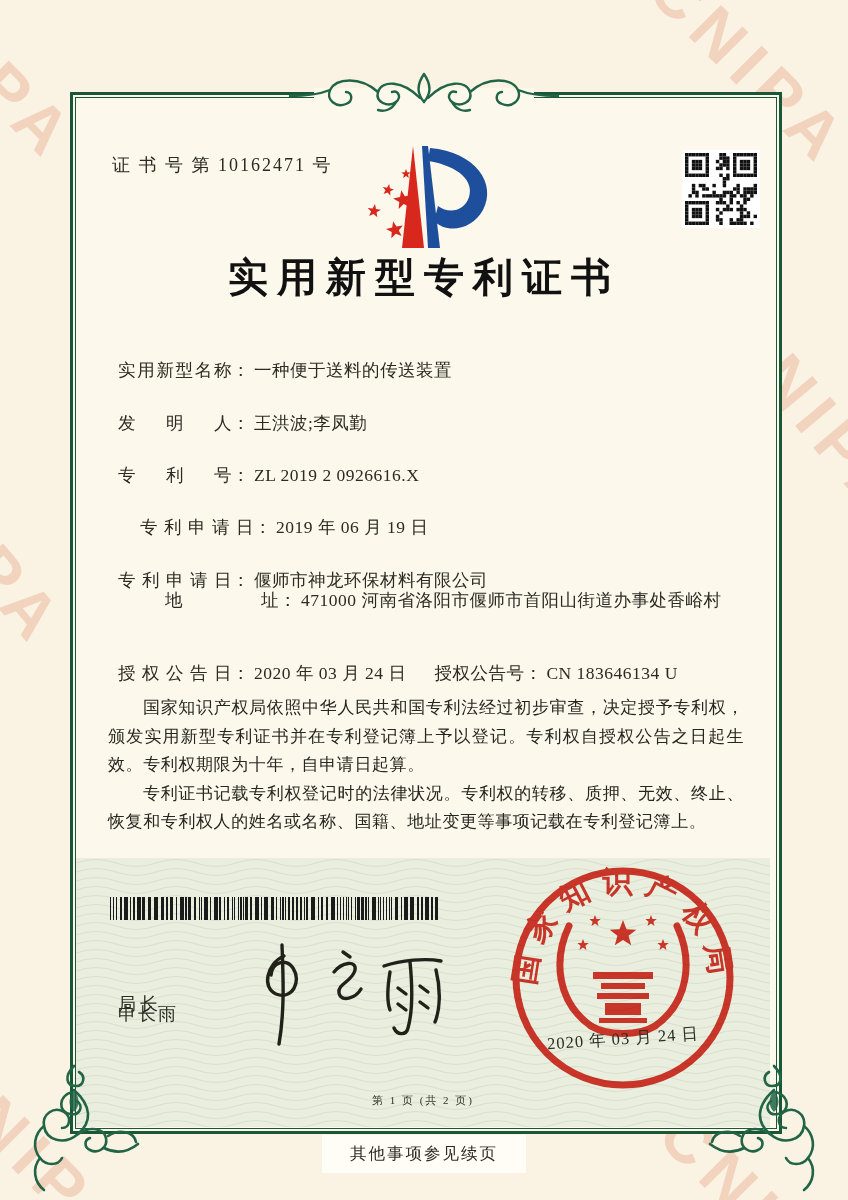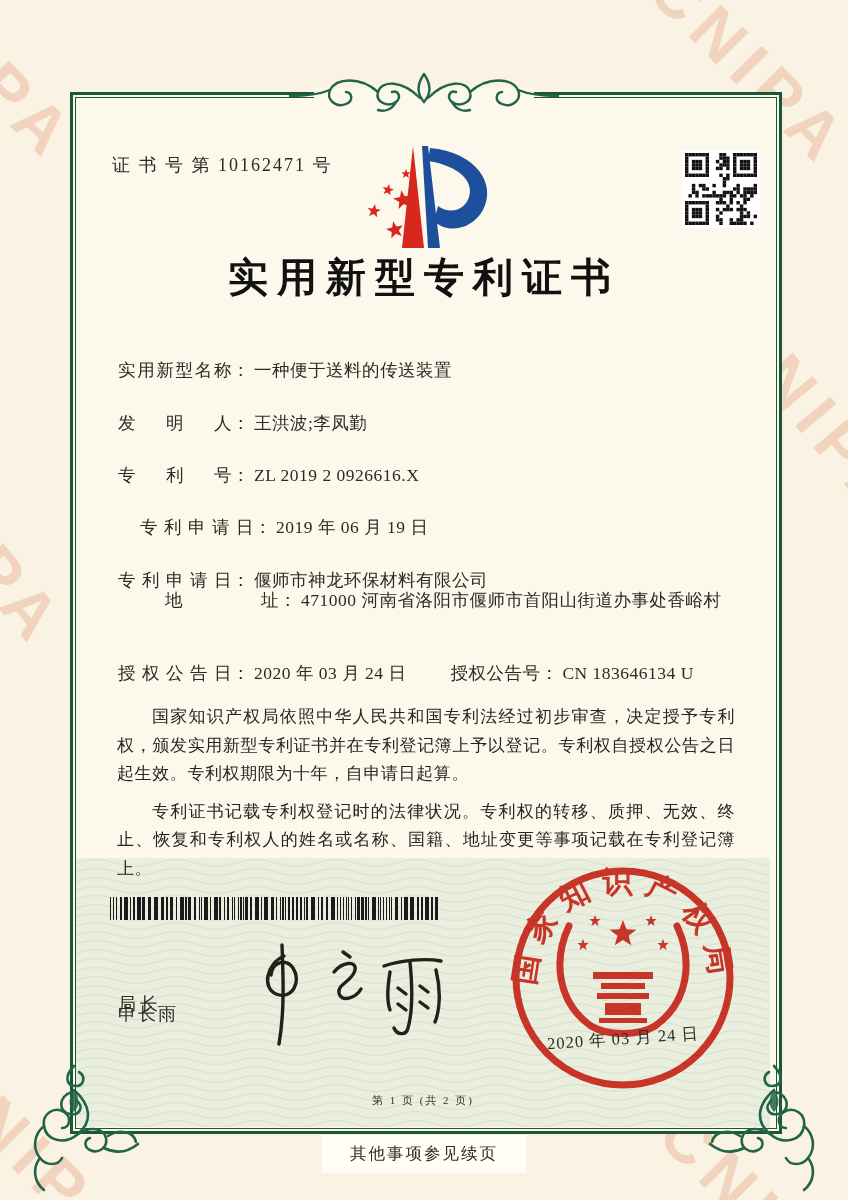--- a/index.html
+++ b/index.html
@@ -20,25 +20,25 @@
   
   .certno{position:absolute;left:112px;top:153px;font-size:18px;letter-spacing:2px;}
   .qr{position:absolute;left:682px;top:150px;width:78px;height:78px;background:#fff;padding:3px;box-sizing:border-box;}
   .logo{position:absolute;left:350px;top:140px;}
   .title{position:absolute;left:0;top:250px;width:848px;text-align:center;
          font-size:40px;font-weight:bold;letter-spacing:9px;color:#111;}
   
   .field-row{position:absolute;left:118px;font-size:17.5px;white-space:nowrap;letter-spacing:.5px;}
   .flabel{display:inline-block;width:114px;text-align:justify;text-align-last:justify;vertical-align:bottom;}
   .fcolon{margin-right:4px;}
-  .flabel2{display:inline-block;margin-left:44px;}
+  .flabel2{display:inline-block;margin-left:28px;}
   
   .body-text{position:absolute;left:108px;top:694px;width:636px;font-size:17px;
              line-height:28.5px;letter-spacing:.6px;text-align:justify;color:#262620;}
-  .body-text p{margin:9px;text-indent:35px;}
+  .body-text p{margin:0;text-indent:35px;}
   
   .barcode{position:absolute;left:110px;top:897px;}
   .signer-title{position:absolute;left:118px;top:992px;font-size:18px;letter-spacing:4px;}
   .signer-name{position:absolute;left:118px;top:1002px;font-size:18px;letter-spacing:2px;}
   .signature{position:absolute;left:238px;top:940px;}
   .seal{position:absolute;left:505px;top:860px;mix-blend-mode:multiply;}
   .seal-date{position:absolute;left:505px;top:1028px;width:236px;text-align:center;
              font-size:16.5px;color:#2c2c24;transform:rotate(-4deg);letter-spacing:1px;white-space:nowrap;}
   .pageinfo{position:absolute;left:70px;top:1093px;width:706px;text-align:center;
             font-size:11px;letter-spacing:2px;color:#33332b;}

